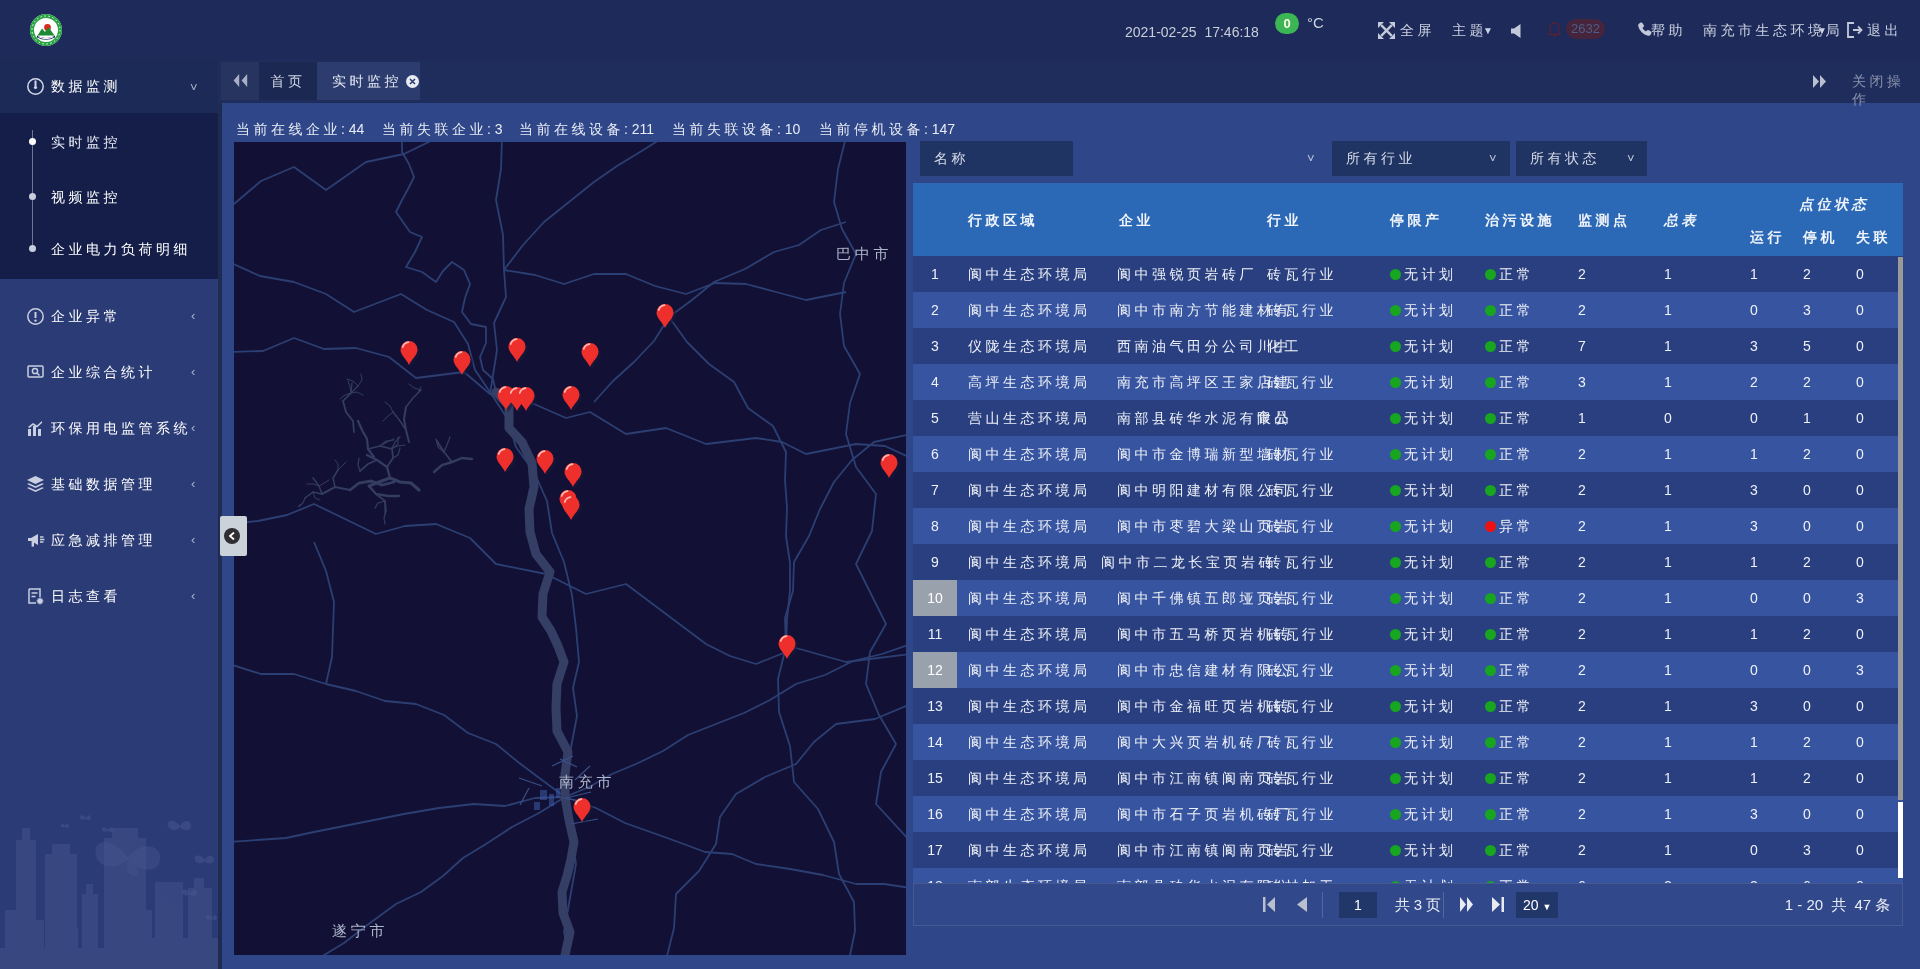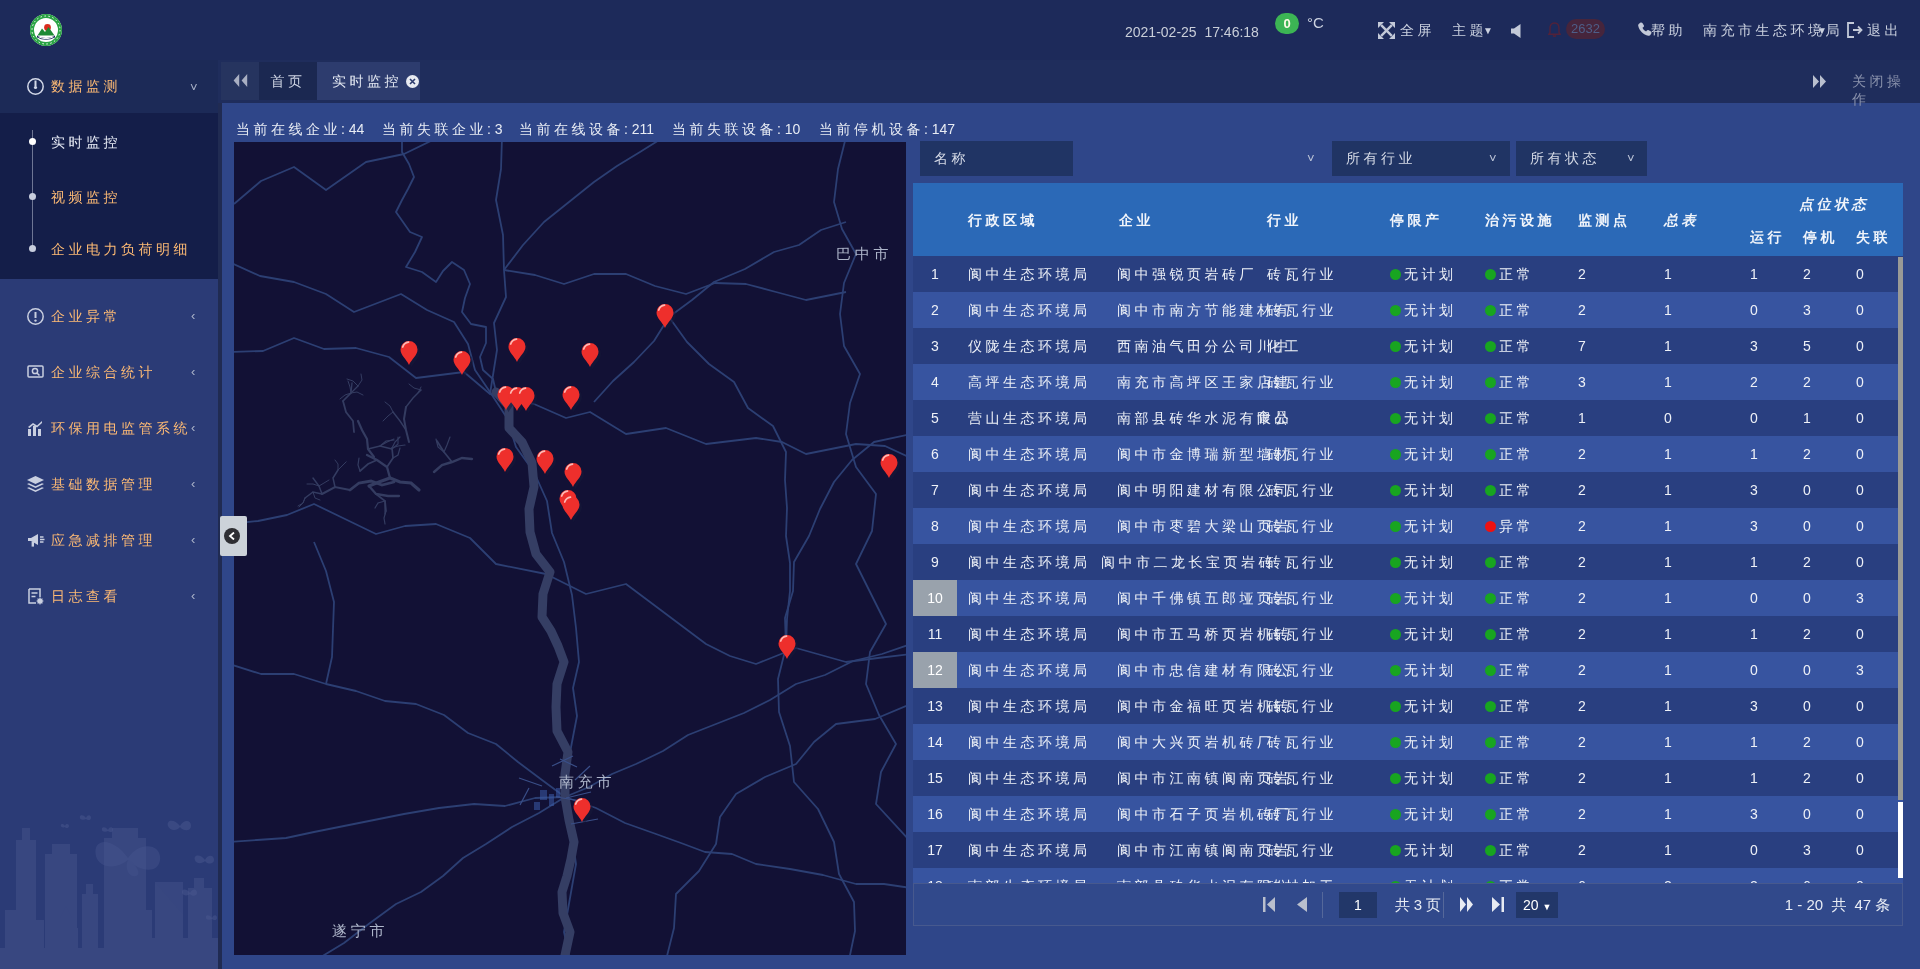--- a/index.html
+++ b/index.html
@@ -13,21 +13,21 @@
   #hdr .title { position:absolute; left:83px; top:17px; font-size:24px; font-weight:bold; color:#f3f5fa; letter-spacing:.27em; }
   #hdr .clock { position:absolute; left:1125px; top:24px; font-size:14px; color:#c9ced9; }
   #tempbadge { position:absolute; left:1275px; top:13px; width:24px; height:21px; border-radius:11px;
      background:#3cb554; color:#fffbe8; font-size:13px; font-weight:bold; text-align:center; line-height:21px; }
   .hitem { position:absolute; top:23px; font-size:14px; color:#ccd2e0; line-height:15px; }
 
   
   #side { position:absolute; left:0; top:60px; width:218px; height:909px; background:#2b3b76; z-index:20; overflow:hidden; }
   .m0 { position:absolute; left:0; top:0; width:218px; height:53px; background:#1c2a57; }
   #sub { position:absolute; left:0; top:53px; width:218px; height:166px; background:#141e49; }
-  .mi { position:absolute; left:51px; font-size:14px; color:#fdba74; white-space:nowrap; }
+  .mi { position:absolute; left:51px; font-size:14px; color:#ffffff; white-space:nowrap; }
   .chev { position:absolute; font-size:13px; color:#aab2c8; }
   .dot { position:absolute; left:29px; width:7px; height:7px; border-radius:50%; background:#c8cede; }
 
   
   #tabbar { position:absolute; left:218px; top:60px; width:1702px; height:43px; background:#1f2d5c; z-index:10; }
   .tb-block { position:absolute; top:2px; height:38px; }
 
   
   #content { position:absolute; left:218px; top:103px; width:1702px; height:866px; background:#2f4689; }
   .stat { position:absolute; top:18px; font-size:14px; color:#e8ecf4; white-space:nowrap; }

